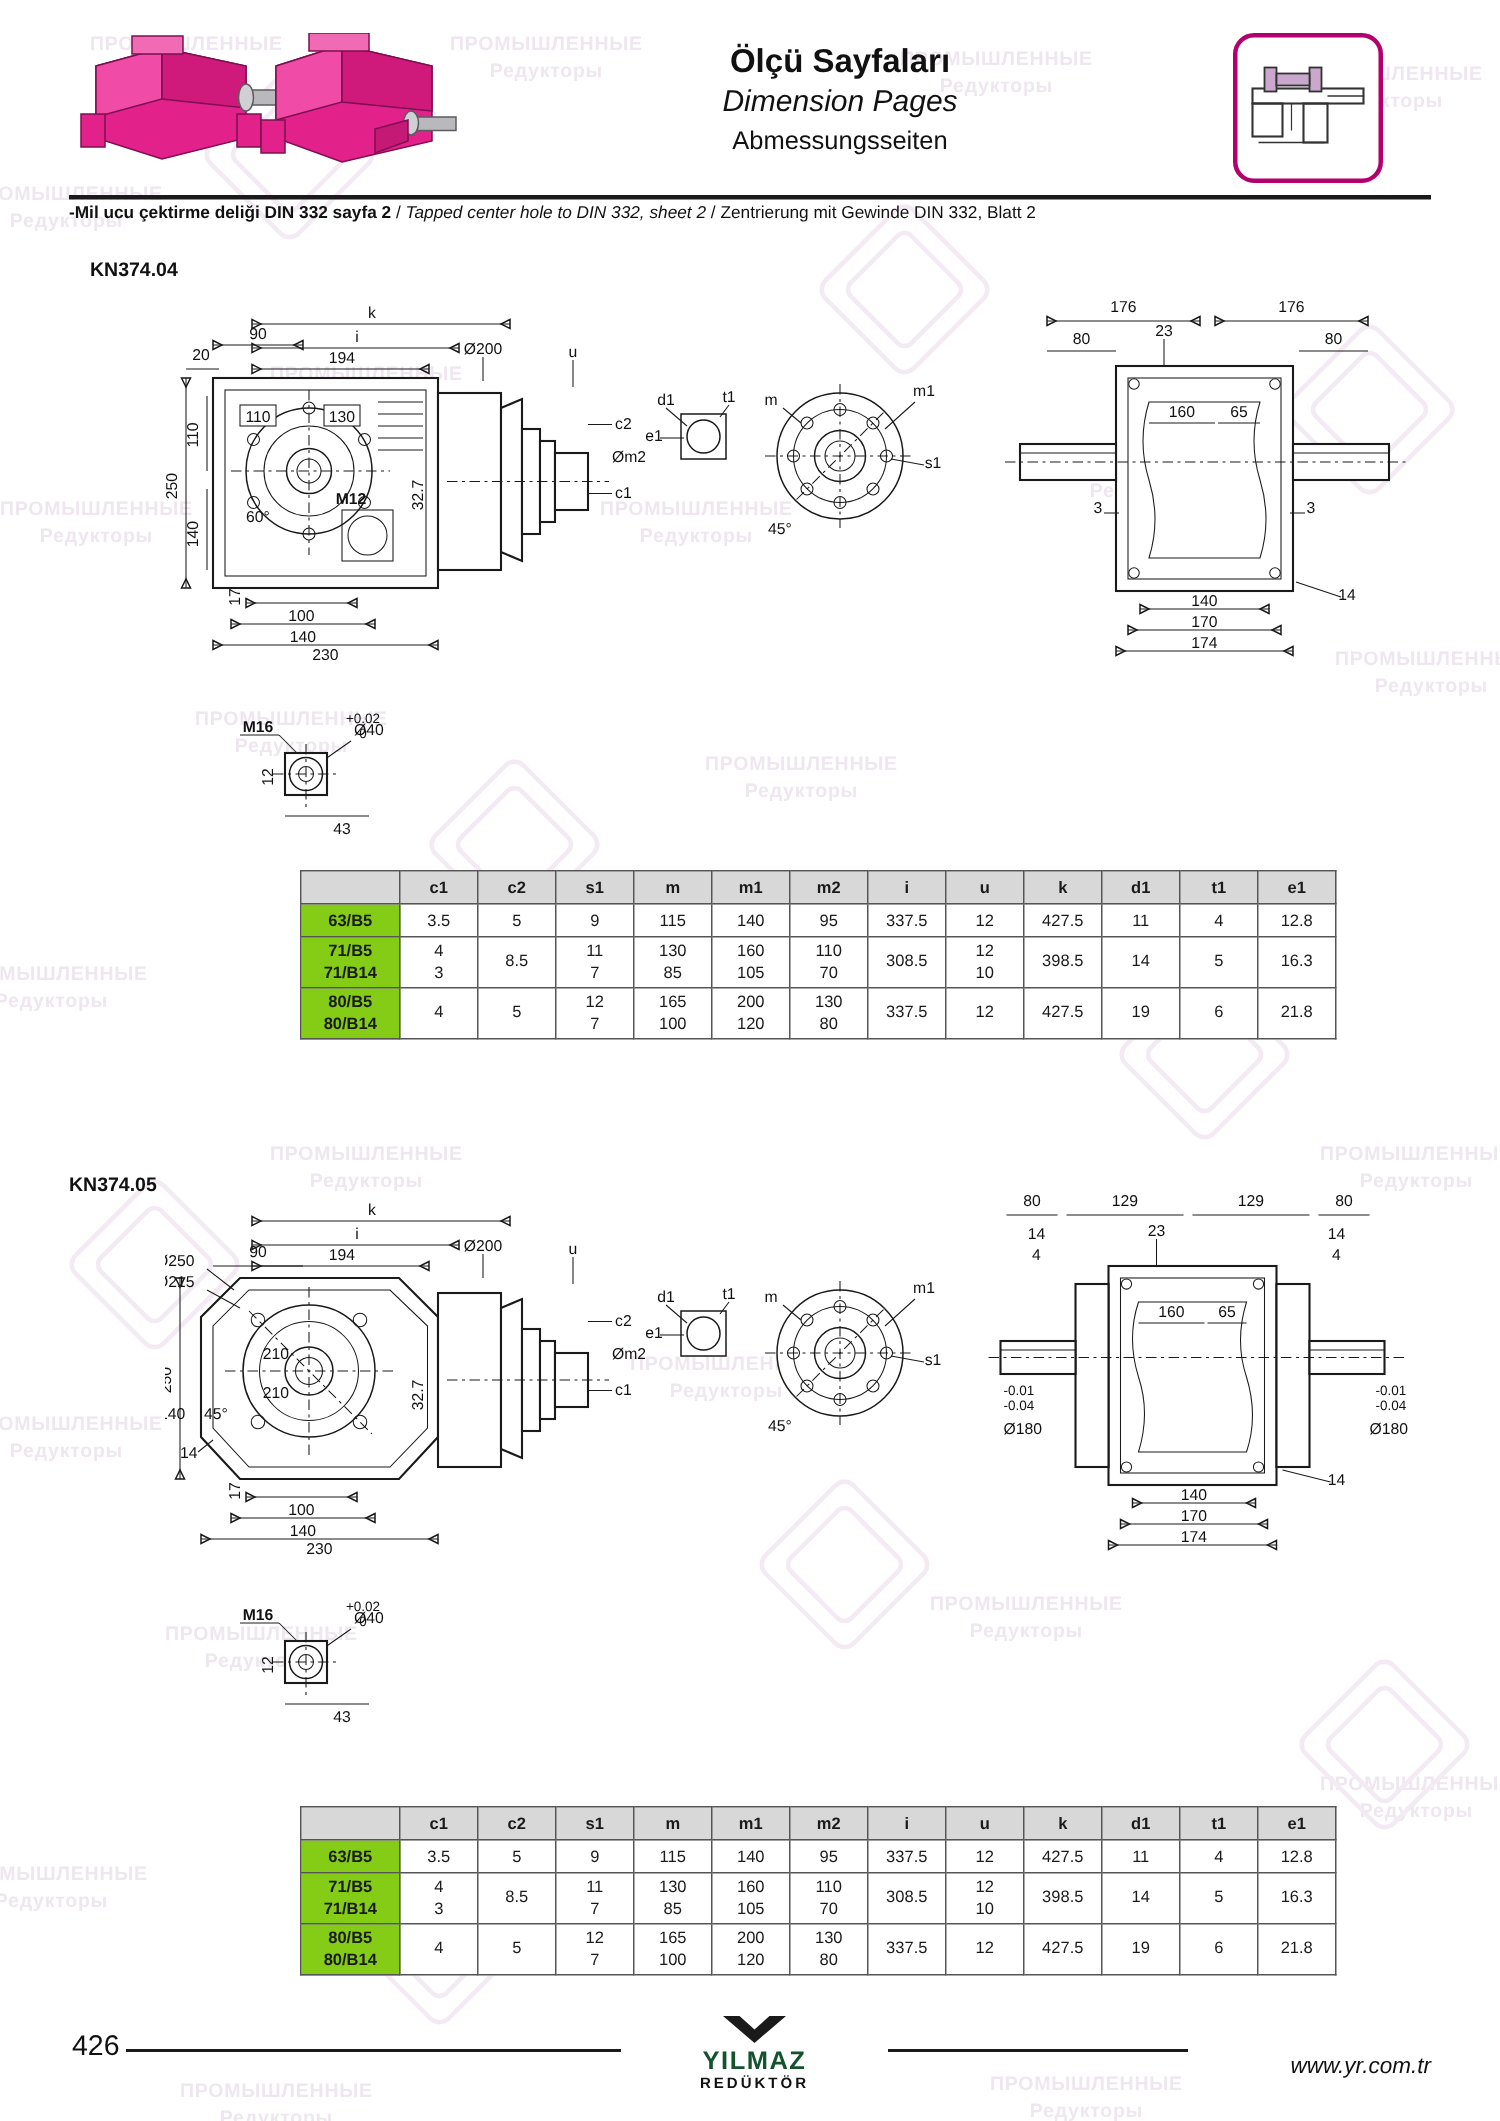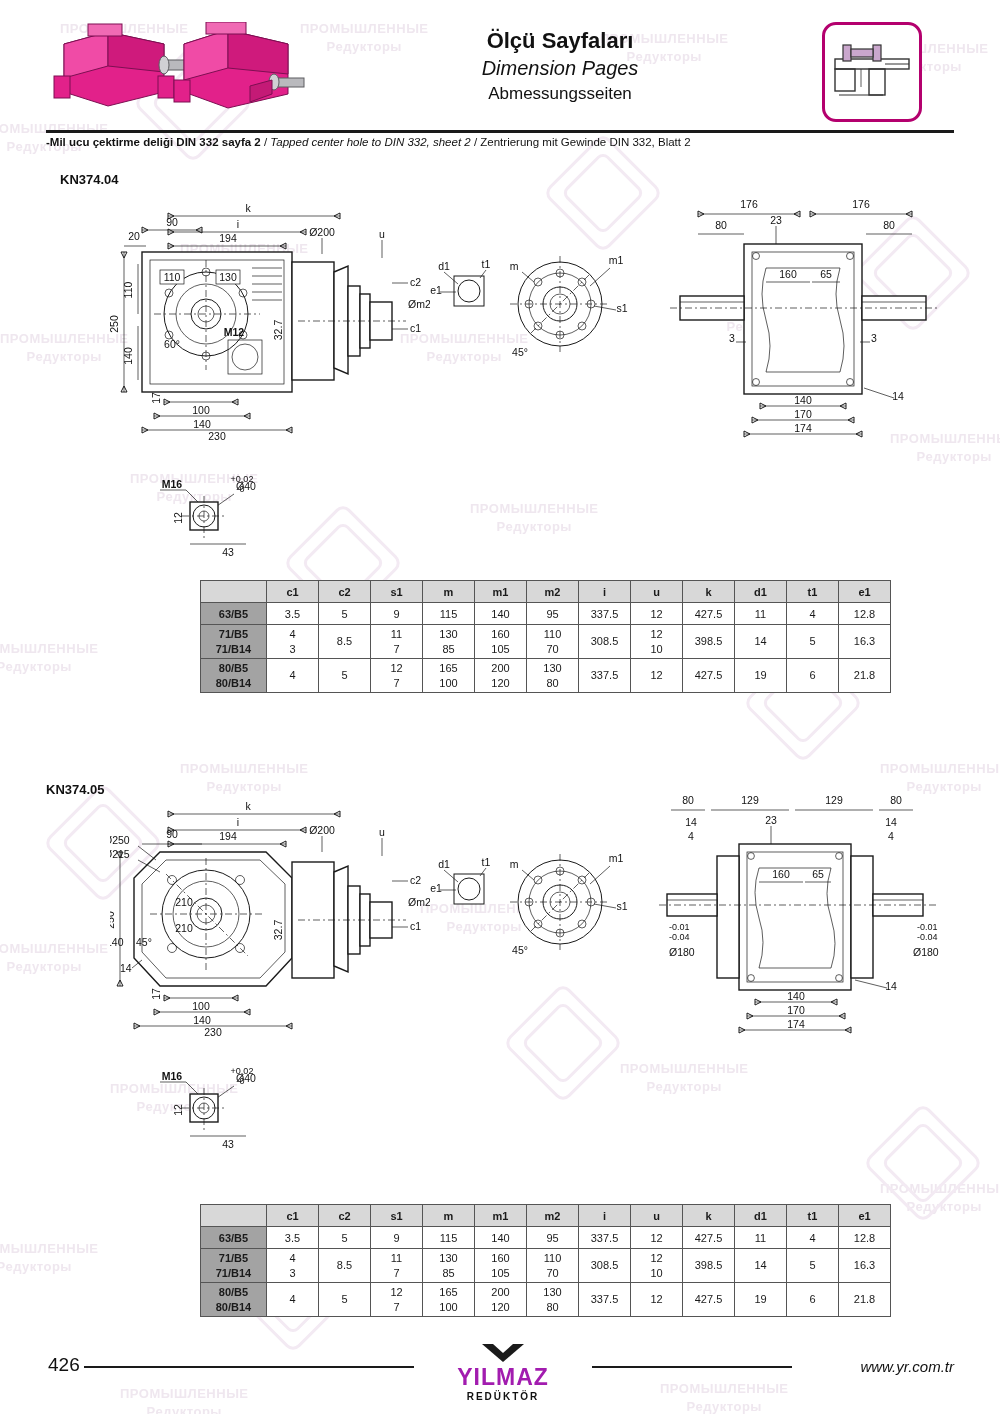--- a/index.html
+++ b/index.html
@@ -45,33 +45,33 @@
   .dash { stroke:#1a1a1a; stroke-width:.7; fill:none; stroke-dasharray:7 3 2 3; }
   .fillw{ fill:#ffffff; }
   .dimtxt { font-family:"Liberation Sans", sans-serif; font-size:10.5px; fill:#111; }
   .dimtxt.sm { font-size:9px; }
   .dimtxt.b { font-weight:bold; }
 
   
   table.dim { border-collapse:collapse; font-size:11px; background:#fff; }
   table.dim th, table.dim td { border:1px solid #555; text-align:center; padding:0; }
   table.dim thead th { background:#d8d8d8; height:22px; font-weight:bold; }
-  table.dim td.rowhdr { background:#a3a3a3; font-weight:bold; width:66px; padding:0 4px; }
+  table.dim td.rowhdr { background:#84cc16; font-weight:bold; width:66px; padding:0 4px; }
   table.dim td { width:52px; height:22px; }
   table.dim tr.two td { height:34px; line-height:15px; }
   .sub { display:block; }
 
   
   .footer { position:absolute; left:0; bottom:26px; width:1000px; height:46px; z-index:3; }
   .pageno { position:absolute; left:48px; top:12px; font-size:19px; color:#111; }
   .f-rule-l { position:absolute; left:84px; top:24px; width:330px; height:2px; background:#1a1a1a; }
   .f-rule-r { position:absolute; left:592px; top:24px; width:200px; height:2px; background:#1a1a1a; }
-  .site { position:absolute; right:46px; top:16px; font-size:15px; font-style:italic; color:#111;margin-left:28px; }
+  .site { position:absolute; right:46px; top:27px; font-size:15px; font-style:italic; color:#111;margin-left:28px; }
   .logo { position:absolute; left:428px; top:0px; width:150px; text-align:center; }
-  .logo .lname { font-size:23px; font-weight:bold; color:#a21caf; letter-spacing:1px; }
+  .logo .lname { font-size:17px; font-weight:bold; color:#14532d; letter-spacing:1px; }
   .logo .lsub  { font-size:10px; font-weight:bold; color:#111; letter-spacing:2px; }
 </style>
 </head>
 <body>
 
 <div class="wm-layer">
   <div class="wm" style="left:60px; top:20px;">
       <span class="big">ПРОМЫШЛЕННЫЕ</span>
       <span class="big">Редукторы</span>
     </div>

